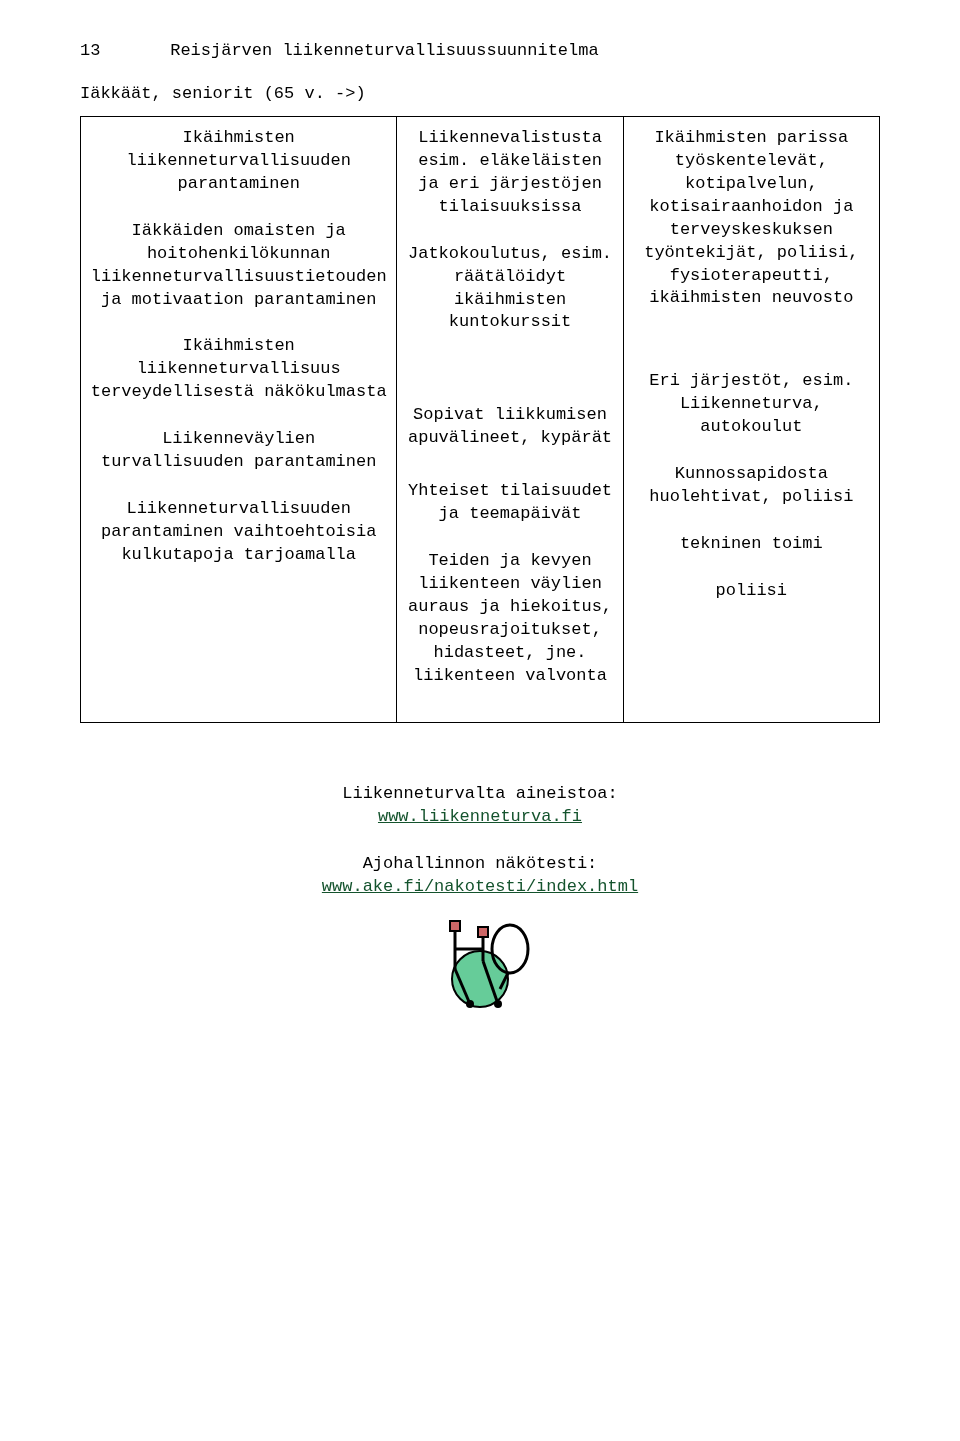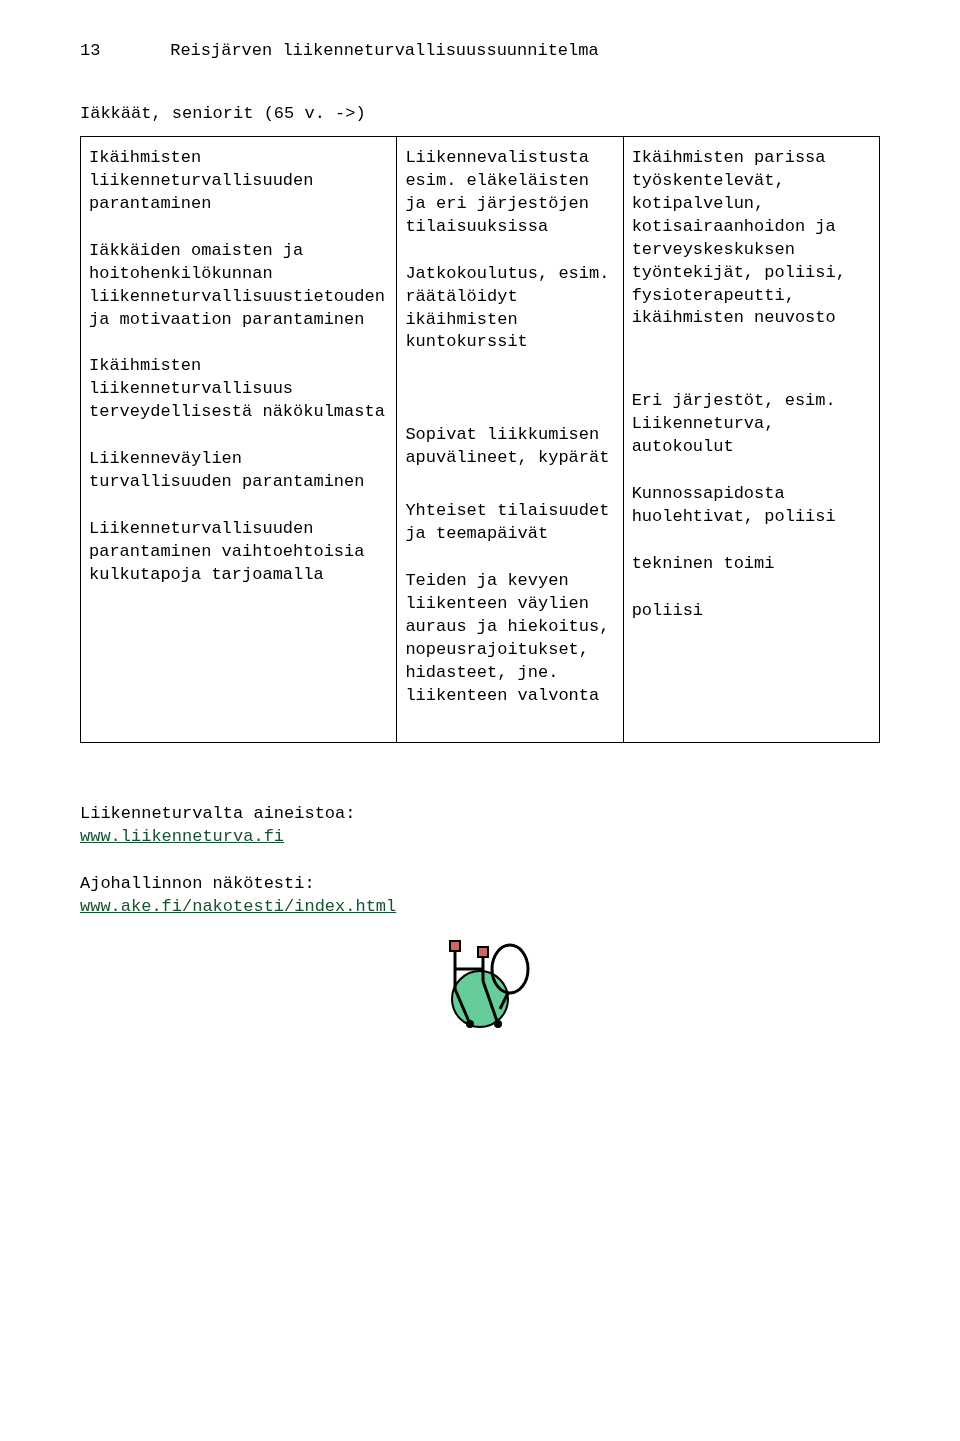--- a/index.html
+++ b/index.html
@@ -12,21 +12,21 @@
     line-height: 1.35;
   }
   .page {
     width: 960px;
     min-height: 1441px;
     padding: 40px 80px 40px 80px;
     box-sizing: border-box;
     position: relative;
   }
   .header-line {
-    margin-bottom: 40px;
+    margin-bottom: 20px;
   }
   .pgnum {
     display: inline-block;
     width: 80px;
   }
   .subtitle {
     margin-bottom: 10px;
   }
   table {
     border-collapse: collapse;
@@ -35,21 +35,21 @@
   }
   td.cell {
     border: 1.5px solid #000;
     vertical-align: top;
     padding: 10px 8px;
   }
   .w1 { width: 40%; }
   .w2 { width: 28%; }
   .w3 { width: 32%; }
   .th { font-weight: bold; }
-  .block { margin-bottom: 24px; }
+  .block { margin-bottom: 24px; text-align: center; }
   .footer {
     margin-top: 60px;
   }
   .footer .block { margin-bottom: 24px; }
   a.link {
     color: #14532d;
     text-decoration: underline;
   }
   .icon-wrap {
     margin-top: 10px;

